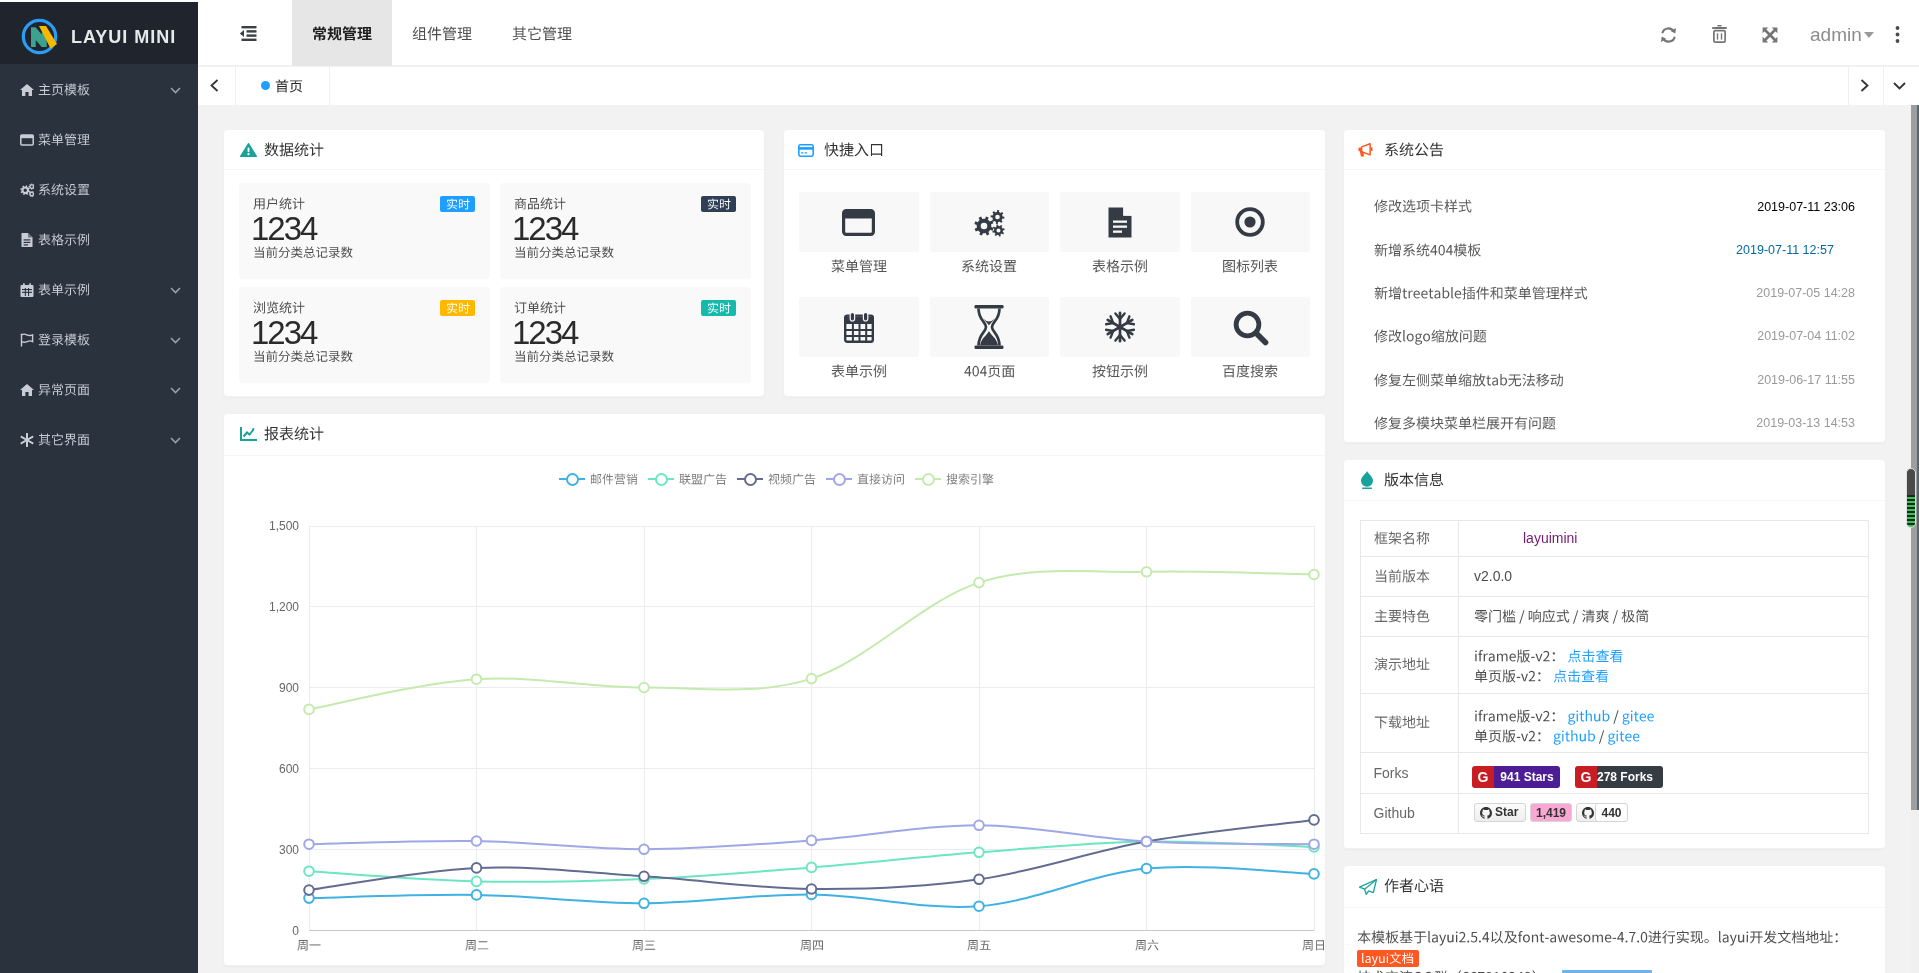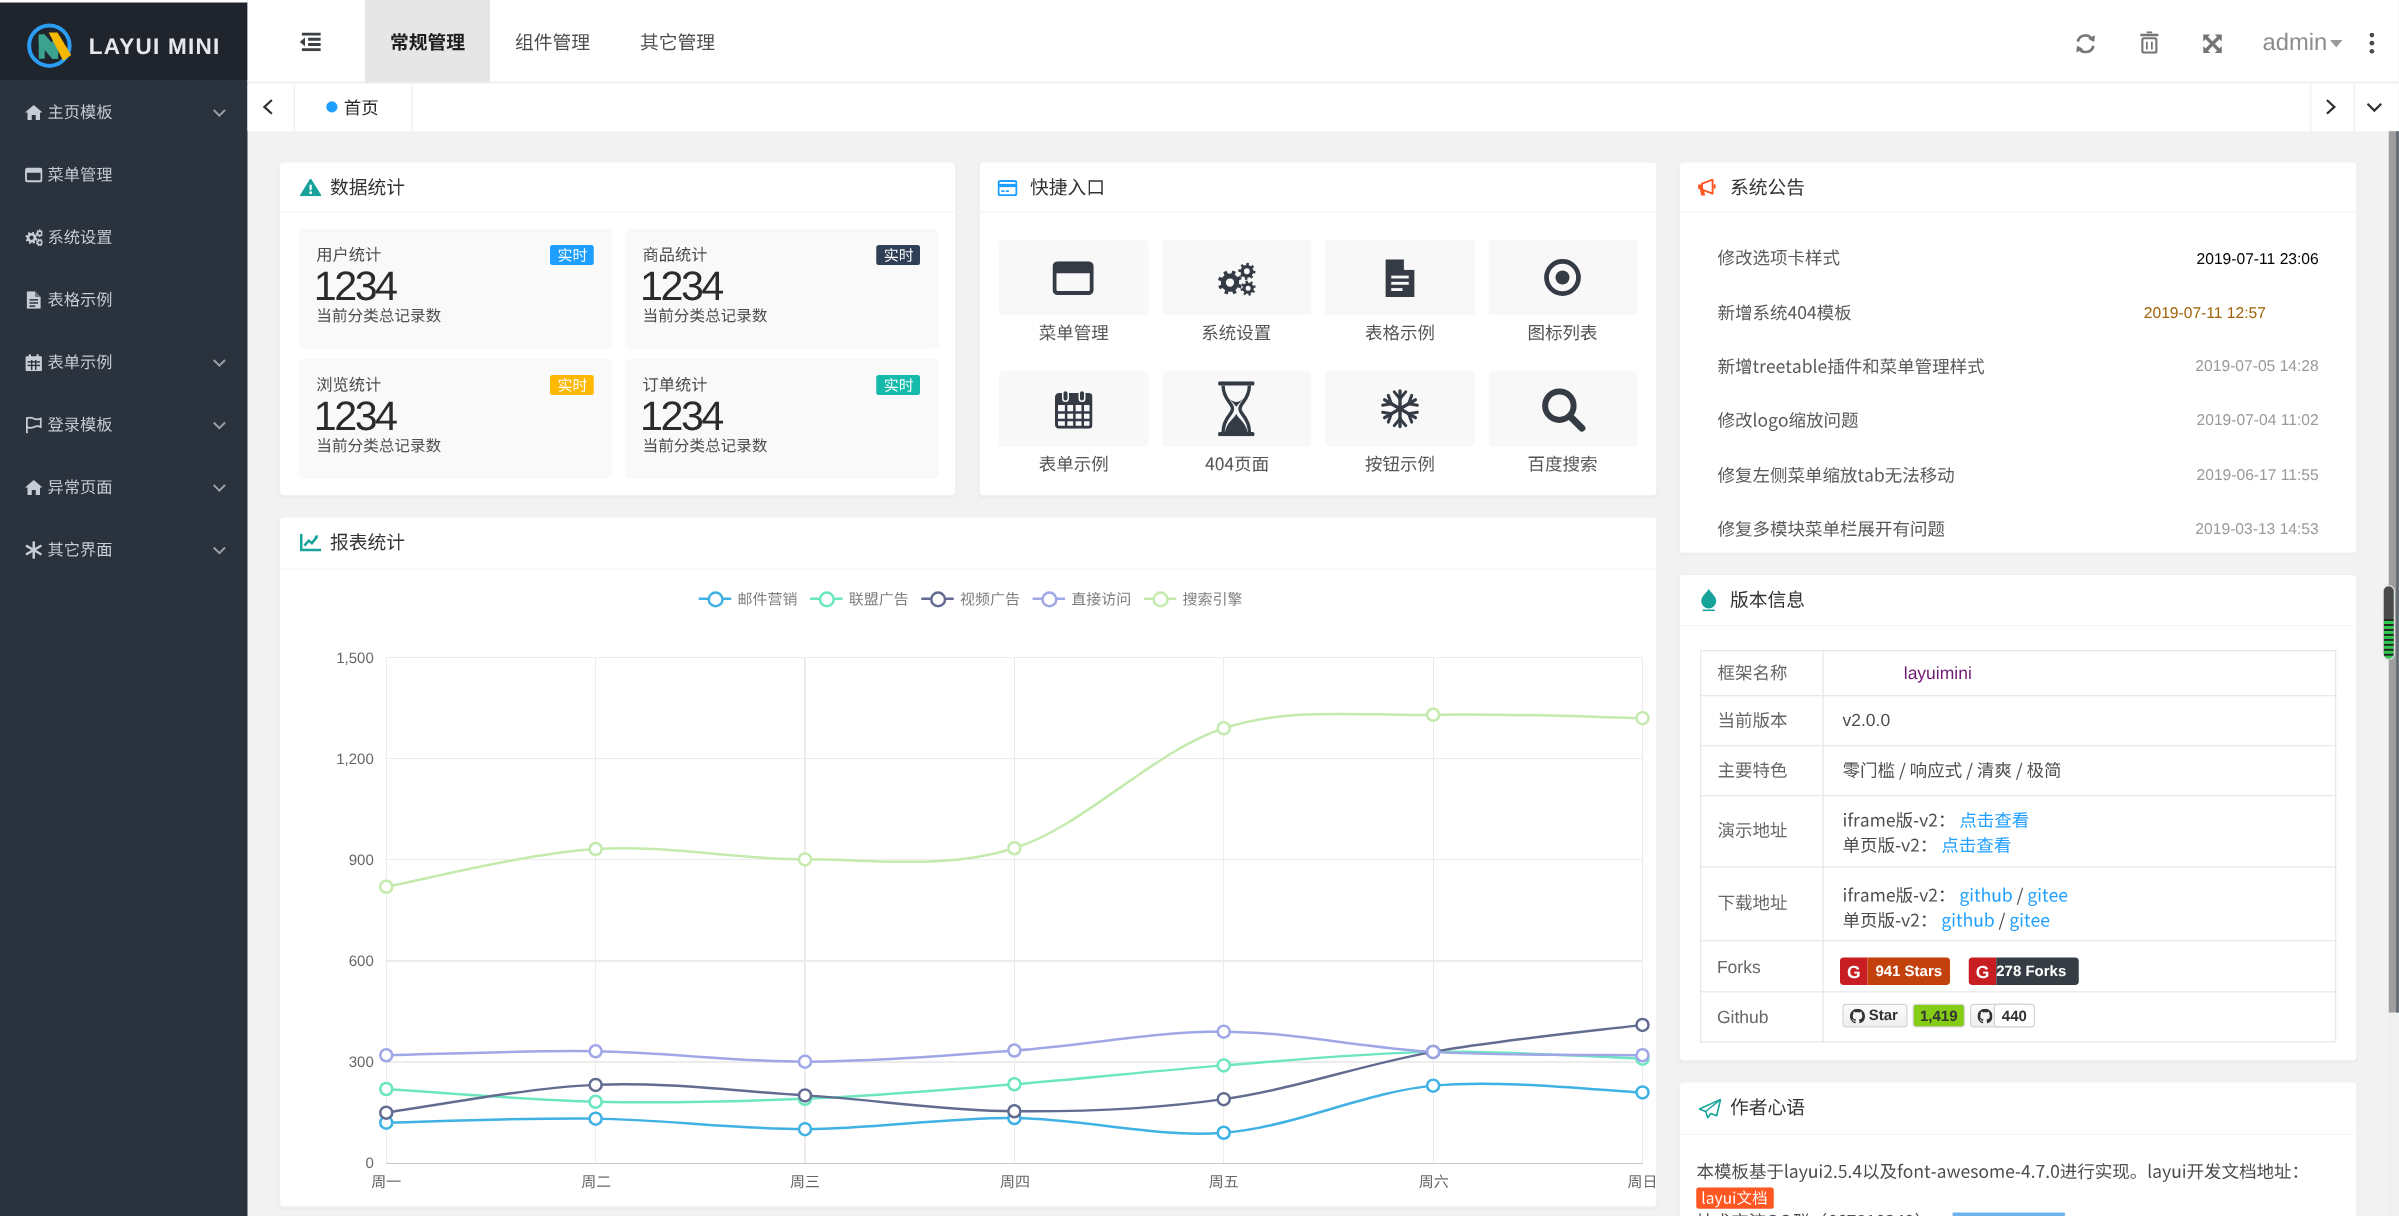--- a/index.html
+++ b/index.html
@@ -826,21 +826,21 @@
         <use href="#g7cfb" x="200.0"></use>
         <use href="#g7edf" x="300.0"></use>
         <use href="#g34" x="400.0"></use>
         <use href="#g30" x="455.5"></use>
         <use href="#g34" x="511.0"></use>
         <use href="#g6a21" x="566.5"></use>
         <use href="#g677f" x="666.5"></use>
       </g>
     </g>
   </svg>
-<div class="abs" style="left:1715px;top:241.8px;width:140px;height:16px;line-height:16px;font-size:12.5px;color:#a16207;text-align:left">2019-07-11 12:57</div>
+<div class="abs" style="left:1715px;top:241.8px;width:140px;height:16px;line-height:16px;font-size:12.5px;color:#0369a1;text-align:center">2019-07-11 12:57</div>
 <svg style="position:absolute;left:1373.5px;top:286.0px;overflow:visible;" width="213.8" height="18.2" viewBox="0 0 213.8 18.2">
     <g transform="translate(0,12.3) scale(0.1400)">
       <g fill="#595959">
         <use href="#g65b0" x="0.0"></use>
         <use href="#g589e" x="100.0"></use>
         <use href="#g74" x="200.0"></use>
         <use href="#g72" x="237.7"></use>
         <use href="#g65" x="276.5"></use>
         <use href="#g65" x="331.9"></use>
         <use href="#g74" x="387.3"></use>
@@ -1313,29 +1313,29 @@
       <g fill="#1E9FFF">
         <use href="#g67" x="953.5"></use>
         <use href="#g69" x="1009.9"></use>
         <use href="#g74" x="1037.4"></use>
         <use href="#g65" x="1075.1"></use>
         <use href="#g65" x="1130.5"></use>
       </g>
     </g>
   </svg>
 <div class="abs" style="left:1472px;top:766px;width:22px;height:22px;background:#c71d23;border-radius:3px 0 0 3px;color:#fff;font-weight:bold;font-size:14px;text-align:center;line-height:22px">G</div>
-<div class="abs" style="left:1494px;top:766px;width:66px;height:22px;background:#c2410c;border-radius:0 3px 3px 0;color:#fff;font-weight:bold;font-size:12px;text-align:center;line-height:22px">941 Stars</div>
+<div class="abs" style="left:1494px;top:766px;width:66px;height:22px;background:#4c1d95;border-radius:0 3px 3px 0;color:#fff;font-weight:bold;font-size:12px;text-align:center;line-height:22px">941 Stars</div>
 <div class="abs" style="left:1575px;top:766px;width:22px;height:22px;background:#c71d23;border-radius:3px 0 0 3px;color:#fff;font-weight:bold;font-size:14px;text-align:center;line-height:22px">G</div>
 <div class="abs" style="left:1597px;top:766px;width:66px;height:22px;background:#363c44;border-radius:0 3px 3px 0;color:#fff;font-weight:bold;font-size:12px;text-align:left;line-height:22px">278 Forks</div>
 <div class="abs" style="left:1474px;top:803px;width:52px;height:19px;background:linear-gradient(#fcfcfc,#eee);border:1px solid #d5d5d5;border-radius:3px"></div>
 <svg class="abs" style="left:1480px;top:806.5px" width="12" height="12" viewBox="0 0 16 16">
     <path d="M8 0C3.58 0 0 3.58 0 8c0 3.54 2.29 6.53 5.47 7.59.4.07.55-.17.55-.38 0-.19-.01-.82-.01-1.49-2.01.37-2.53-.49-2.69-.94-.09-.23-.48-.94-.82-1.13-.28-.15-.68-.52-.01-.53.63-.01 1.08.58 1.23.82.72 1.21 1.87.87 2.33.66.07-.52.28-.87.51-1.07-1.78-.2-3.64-.89-3.64-3.95 0-.87.31-1.59.82-2.15-.08-.2-.36-1.02.08-2.12 0 0 .67-.21 2.2.82.64-.18 1.32-.27 2-.27s1.36.09 2 .27c1.53-1.04 2.2-.82 2.2-.82.44 1.1.16 1.92.08 2.12.51.56.82 1.27.82 2.15 0 3.07-1.87 3.75-3.65 3.95.29.25.54.73.54 1.48 0 1.07-.01 1.93-.01 2.2 0 .21.15.46.55.38A8.01 8.01 0 0 0 16 8c0-4.42-3.58-8-8-8z" fill="#333"></path>
   </svg>
 <div class="abs" style="left:1495px;top:805px;height:15px;line-height:15px;font-size:12px;font-weight:bold;color:#333">Star</div>
-<div class="abs" style="left:1530px;top:803px;width:42px;height:19px;background:#84cc16;border:1px solid #d5d5d5;border-radius:3px;text-align:center;line-height:19px;font-size:12px;font-weight:bold;color:#333">1,419</div>
+<div class="abs" style="left:1530px;top:803px;width:42px;height:19px;background:#f9a8d4;border:1px solid #d5d5d5;border-radius:3px;text-align:center;line-height:19px;font-size:12px;font-weight:bold;color:#333">1,419</div>
 <div class="abs" style="left:1576px;top:803px;width:51px;height:19px;background:linear-gradient(#fcfcfc,#eee);border:1px solid #d5d5d5;border-radius:3px"></div>
 <svg class="abs" style="left:1582px;top:806.5px" width="12" height="12" viewBox="0 0 16 16">
     <path d="M8 0C3.58 0 0 3.58 0 8c0 3.54 2.29 6.53 5.47 7.59.4.07.55-.17.55-.38 0-.19-.01-.82-.01-1.49-2.01.37-2.53-.49-2.69-.94-.09-.23-.48-.94-.82-1.13-.28-.15-.68-.52-.01-.53.63-.01 1.08.58 1.23.82.72 1.21 1.87.87 2.33.66.07-.52.28-.87.51-1.07-1.78-.2-3.64-.89-3.64-3.95 0-.87.31-1.59.82-2.15-.08-.2-.36-1.02.08-2.12 0 0 .67-.21 2.2.82.64-.18 1.32-.27 2-.27s1.36.09 2 .27c1.53-1.04 2.2-.82 2.2-.82.44 1.1.16 1.92.08 2.12.51.56.82 1.27.82 2.15 0 3.07-1.87 3.75-3.65 3.95.29.25.54.73.54 1.48 0 1.07-.01 1.93-.01 2.2 0 .21.15.46.55.38A8.01 8.01 0 0 0 16 8c0-4.42-3.58-8-8-8z" fill="#333"></path>
   </svg>
 <div class="abs" style="left:1597px;top:805px;height:15px;line-height:15px;font-size:12px;font-weight:bold;color:#333">Fork</div>
 <div class="abs" style="left:1595px;top:803px;width:33px;height:19px;background:#fff;border:1px solid #d5d5d5;border-radius:3px;text-align:center;line-height:19px;font-size:12px;font-weight:bold;color:#333">440</div>
 <div class="card" style="left:1343px;top:865px;width:543px;height:130px"></div>
 <div class="abs" style="left:1344px;top:907px;width:541px;height:1px;background:#f6f6f6"></div>
 <svg class="abs" style="left:1359px;top:879px" width="18" height="16" viewBox="0 0 18 16">
 <path d="M17.5 0.5 L0.5 8.2 L5.6 10.2 L7.2 15.3 L9.7 11.8 L14.3 13.6 Z" fill="none" stroke="#17a39a" stroke-width="1.3" stroke-linejoin="round"></path>

